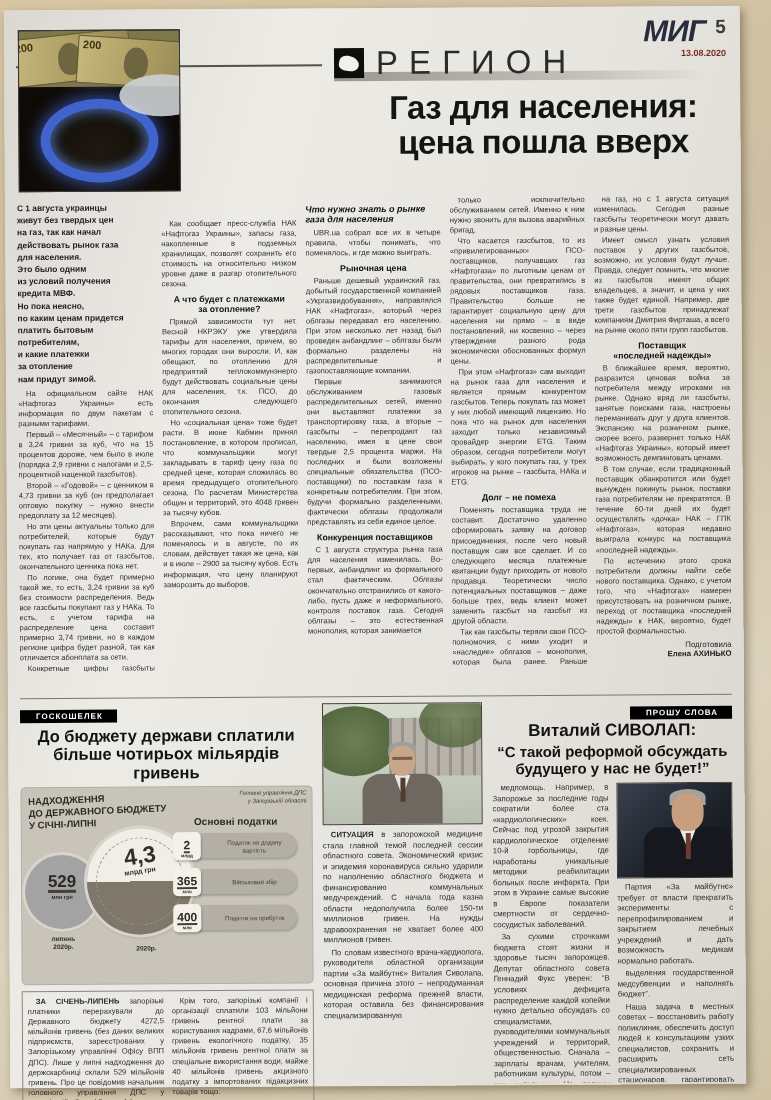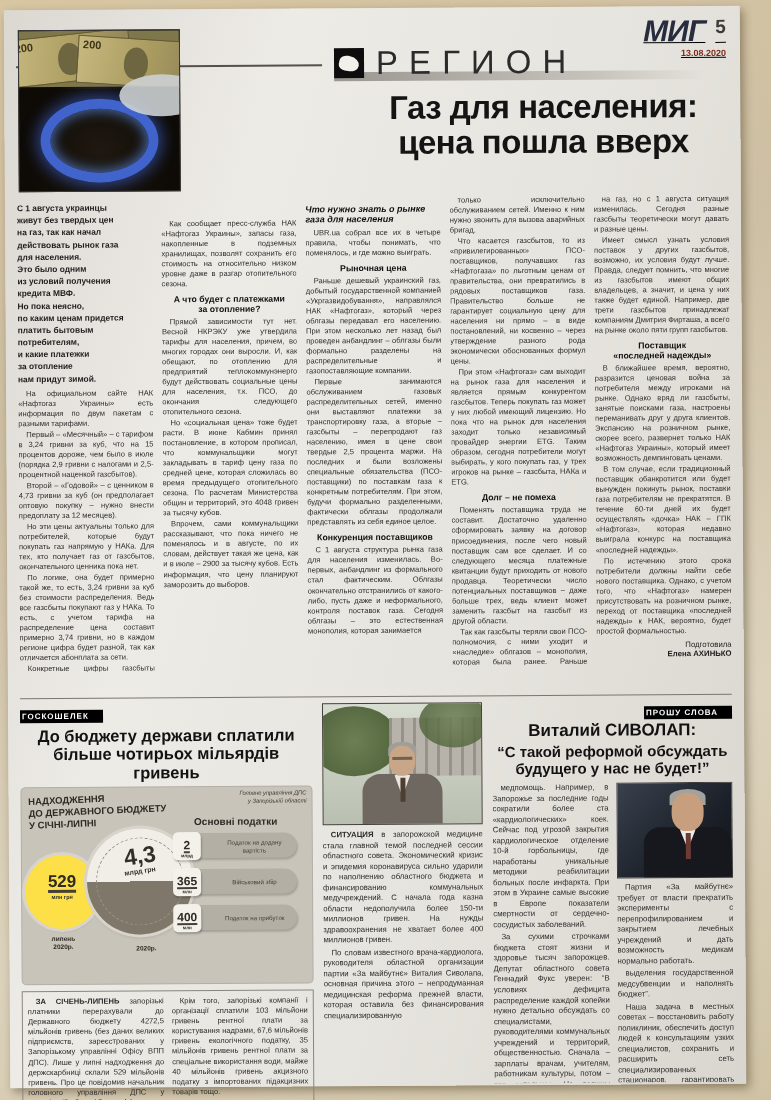--- a/index.html
+++ b/index.html
@@ -6,21 +6,21 @@
   body{font-family:"Liberation Sans",sans-serif;}
   .frame{position:relative;width:771px;height:1100px;overflow:hidden;
     background:linear-gradient(160deg,#d8c6a2 0%,#cdbfa4 35%,#dcd2bc 70%,#cfc2a4 100%);}
   .newspaper{position:absolute;left:7px;top:8px;width:736px;height:1078px;box-sizing:border-box;
     padding:10px 12px;transform:rotate(-0.35deg);
     background:linear-gradient(105deg,#dbd8d2 0%,#edebe6 28%,#e6e4de 62%,#d9d6cf 100%);
     box-shadow:3px 4px 10px rgba(60,45,20,0.45);}
   
   .head{position:relative;height:172px;}
   .head-rule{position:absolute;left:0;top:46px;width:306px;height:2px;background:#55504a;}
-  .logo-row{position:absolute;right:2px;top:0;text-align:right;text-decoration:underline;}
+  .logo-row{position:absolute;right:2px;top:0;text-align:right;}
   .logo{font-weight:900;font-style:italic;font-size:30px;letter-spacing:-1px;color:#272c3e;line-height:1;}
   .pageno{font-weight:700;font-size:19px;color:#3a3a3a;margin-left:10px;vertical-align:top;}
   .date{font-size:9px;font-weight:700;color:#7e2a1a;margin-top:2px;}
   .section-hd{position:absolute;left:318px;top:26px;display:flex;align-items:center;gap:12px;}
   .section-bar{position:absolute;left:318px;top:54px;width:372px;height:9px;
     background:linear-gradient(to right,#9a9790,#c6c3bc 70%,transparent);}
   .icon-box{width:30px;height:30px;background:#0d0d0d;position:relative;flex:0 0 auto;}
   .map-blob{position:absolute;left:5px;top:8px;width:20px;height:15px;background:#f2f0ea;
     border-radius:45% 60% 55% 40%;transform:rotate(12deg);}
   .section-label{font-size:33px;font-weight:300;letter-spacing:11px;color:#2b2b2b;}
@@ -54,32 +54,32 @@
   .sub{font-weight:700;text-align:center;font-size:8.7px;margin:5px 0 3px;color:#111;white-space:pre-line;}
   .colhead{font-weight:700;text-align:left;font-size:9px;margin:8px 0 4px;color:#111;white-space:pre-line;font-style:italic;}
   .byline{text-align:right;font-size:7.8px;margin-top:4px;color:#222;}
   .byline .nm{font-weight:700;margin-left:12px;}
   
   .bottom{display:flex;gap:10px;margin-top:8px;border-top:1px solid #7a766e;padding-top:6px;}
   .b-left{width:292px;flex:0 0 auto;}
   .b-mid{width:160px;flex:0 0 auto;}
   .b-right{flex:1;min-width:0;}
   .label-black{display:inline-block;background:#000;color:#fff;font-weight:700;font-size:8px;
-    letter-spacing:1px;padding:2px 14px 2px 2px;}
+    letter-spacing:1px;padding:2px 14px 2px 16px;}
   .budget-headline{font-weight:800;font-size:16.5px;line-height:1.12;text-align:center;
     color:#121212;margin:4px 0 5px;white-space:pre-line;}
   
   .infobox{position:relative;background:#c8c4ba;border-radius:5px;height:198px;
     box-shadow:inset 0 0 0 1px #b3afa5;overflow:hidden;}
   .info-title{position:absolute;left:8px;top:6px;width:160px;font-weight:800;font-size:9.5px;
     line-height:1.25;color:#2e2a24;white-space:pre-line;transform:rotate(-2deg);}
   .info-credit{position:absolute;right:6px;top:4px;font-size:5.8px;font-style:italic;text-align:right;
     color:#3c3830;white-space:pre-line;line-height:1.3;}
   .circ-small{position:absolute;left:4px;top:68px;width:74px;height:74px;border-radius:50%;
-    background:#fde047;box-shadow:0 0 0 3px #d8d4cb,1px 2px 3px rgba(0,0,0,0.2);text-align:center;box-sizing:border-box;padding-top:18px;}
+    background:#a3a3a3;box-shadow:0 0 0 3px #d8d4cb,1px 2px 3px rgba(0,0,0,0.2);text-align:center;box-sizing:border-box;padding-top:18px;}
   .circ-small .v{font-size:17px;font-weight:800;color:#2e2a24;border-bottom:3px solid #454036;display:inline-block;line-height:1;}
   .circ-small .u{font-size:5.5px;font-weight:700;color:#2e2a24;display:block;margin-top:1px;}
   .circ-big{position:absolute;left:66px;top:42px;width:106px;height:106px;border-radius:50%;
     background:linear-gradient(#f1eee7 0 50%,#7f776a 50% 100%);
     box-shadow:0 0 0 3px #d8d4cb,1px 2px 4px rgba(0,0,0,0.25);text-align:center;box-sizing:border-box;padding-top:16px;}
   .circ-big:before{content:"";position:absolute;inset:9px;border:1px dashed #9a948a;border-radius:50%;}
   .circ-big .v{font-size:23px;font-weight:800;color:#332f28;display:inline-block;transform:rotate(-8deg);line-height:1;}
   .circ-big .u{font-size:7px;font-weight:700;color:#332f28;display:block;transform:rotate(-8deg);}
   .circ-lbl{position:absolute;font-size:6.5px;font-weight:700;text-align:center;color:#2e2a24;white-space:pre-line;line-height:1.2;}
   .lbl-s{left:10px;top:148px;width:64px;}

